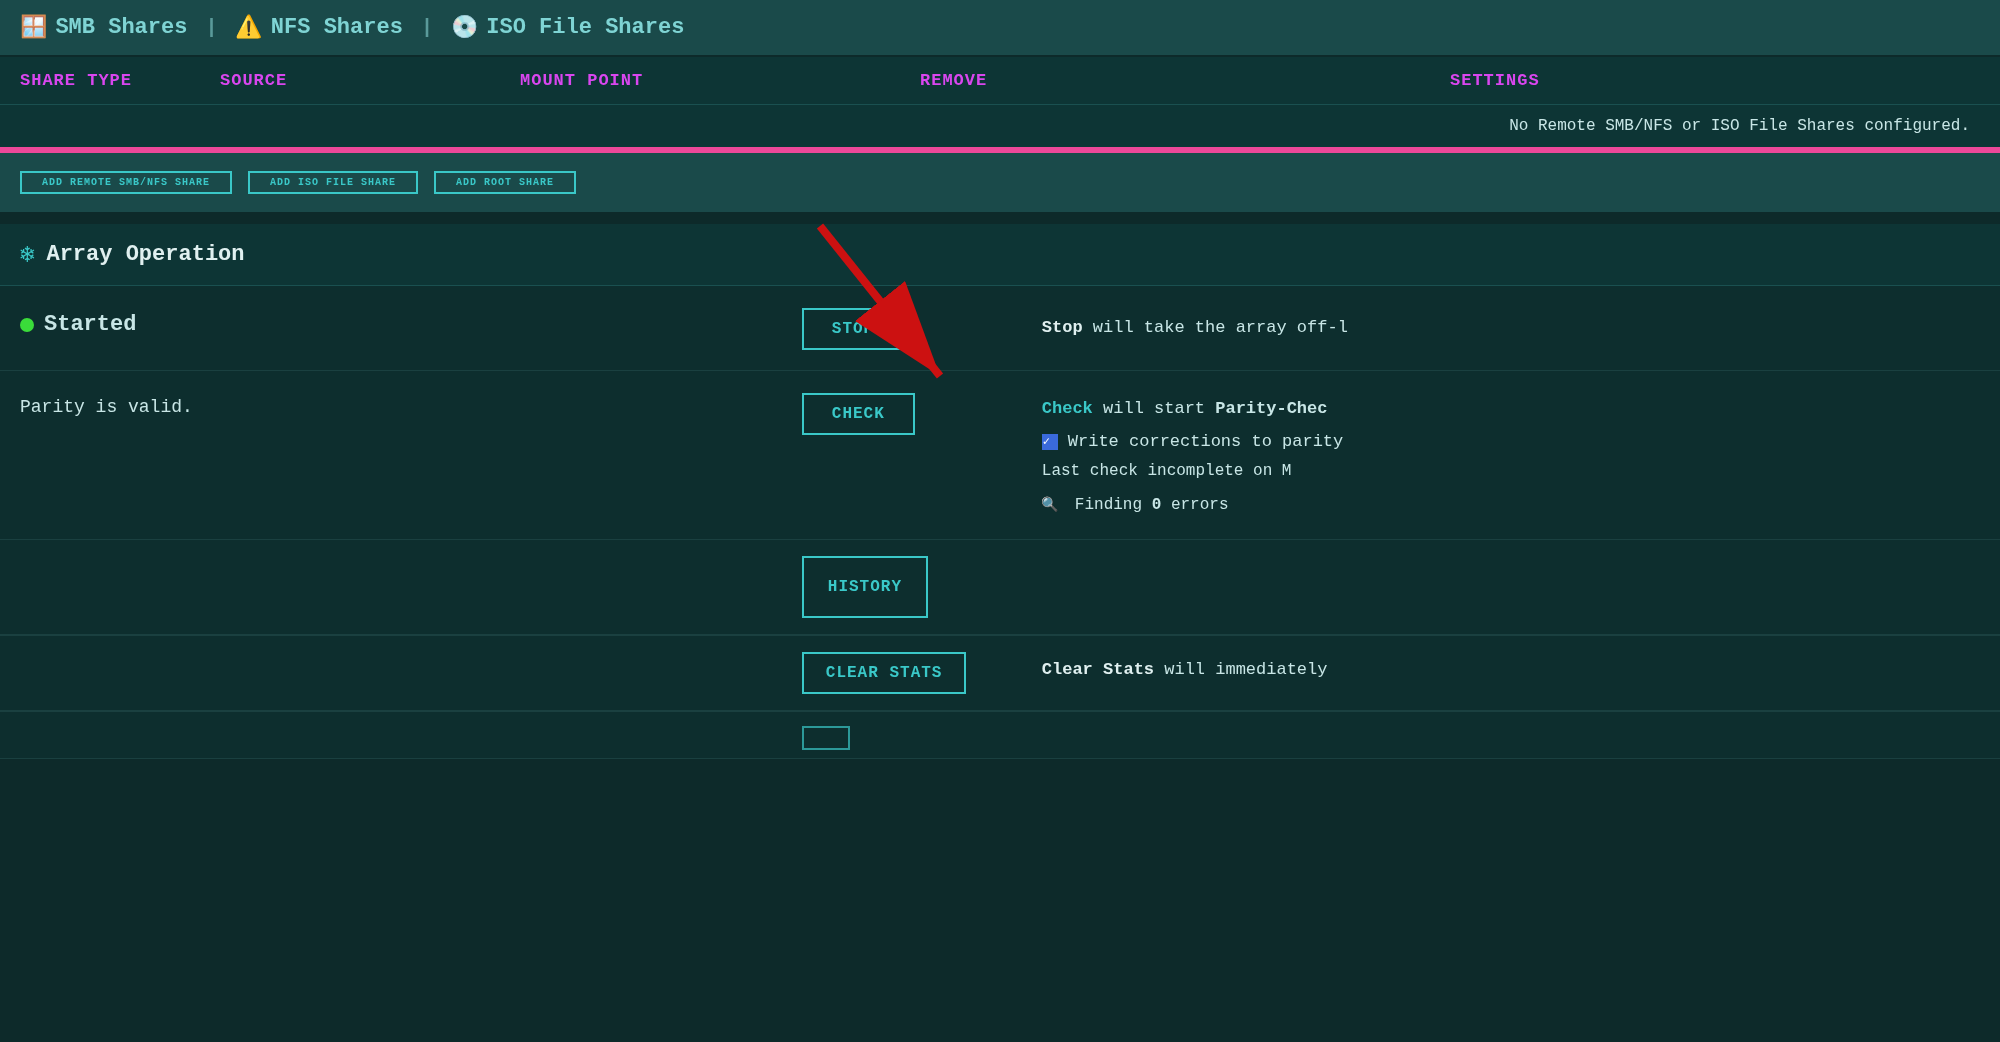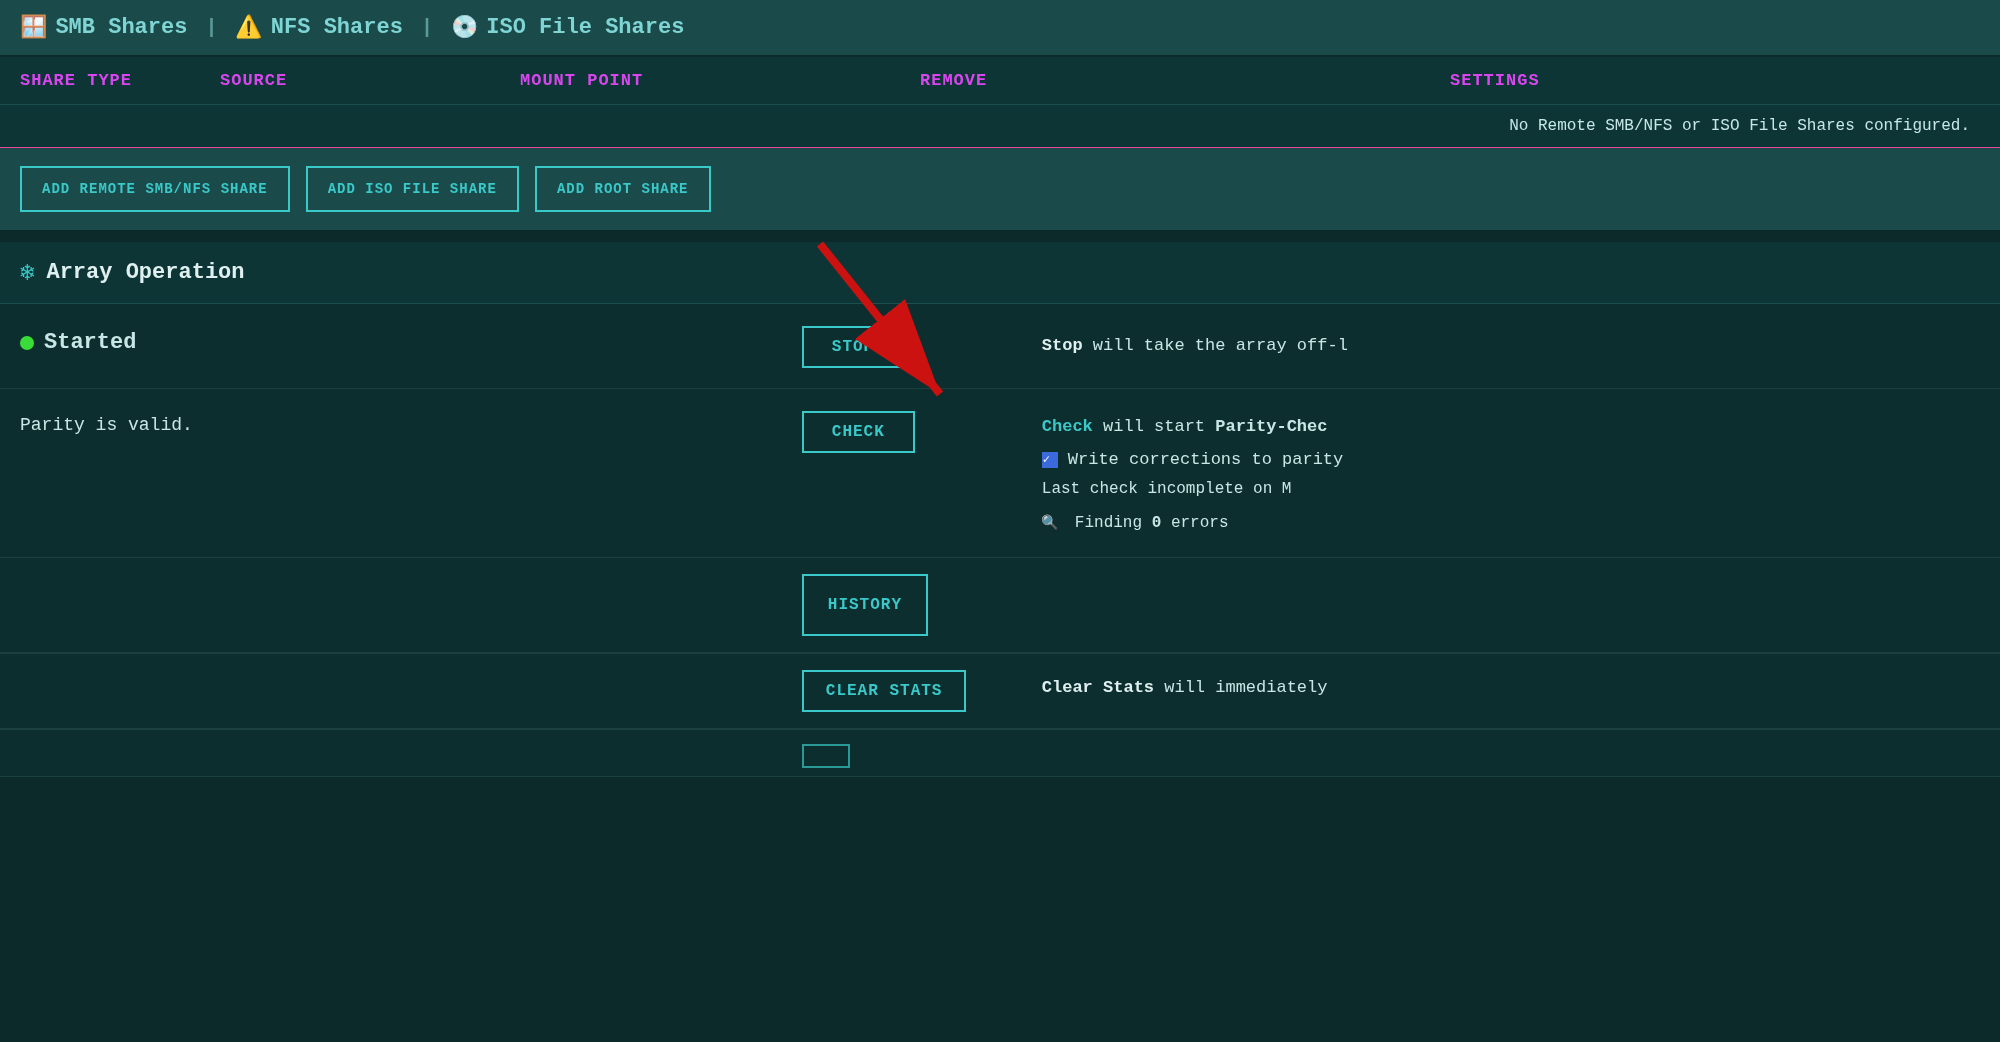--- a/index.html
+++ b/index.html
@@ -50,39 +50,39 @@
       border-bottom: 1px solid #1a5050;
     }
 
     
     .empty-row {
       background: #0d3535;
       padding: 12px 20px;
       text-align: right;
       font-size: 16px;
       color: #c8e6e6;
-      border-bottom: 1px solid #ec4899;
+      border-bottom: 6px solid #ec4899;
       padding-right: 30px;
     }
 
     
     .action-buttons-row {
       background: #1a4a4a;
       padding: 18px 20px;
       display: flex;
       gap: 16px;
       align-items: center;
     }
 
     .btn-outline {
       background: transparent;
       border: 2px solid #3ac8c8;
       color: #3ac8c8;
-      padding: 13px 20px;
-      font-size: 14px;
+      padding: 4px 20px;
+      font-size: 10px;
       font-weight: bold;
       letter-spacing: 1px;
       cursor: pointer;
       font-family: inherit;
       text-transform: uppercase;
     }
 
     
     .section-divider {
       background: #0d2a2a;

